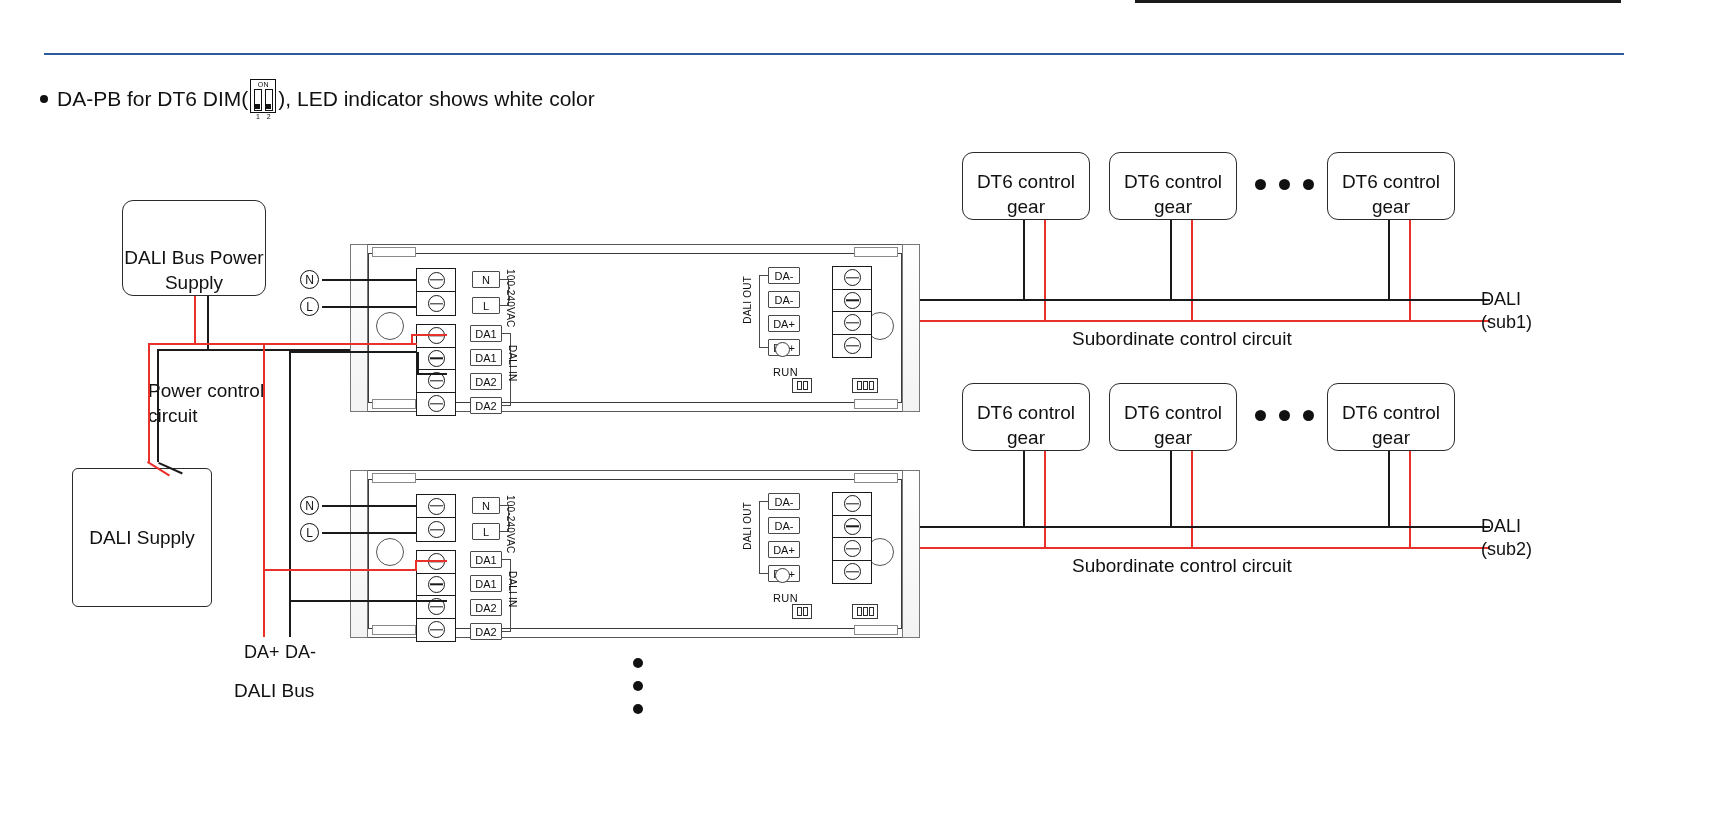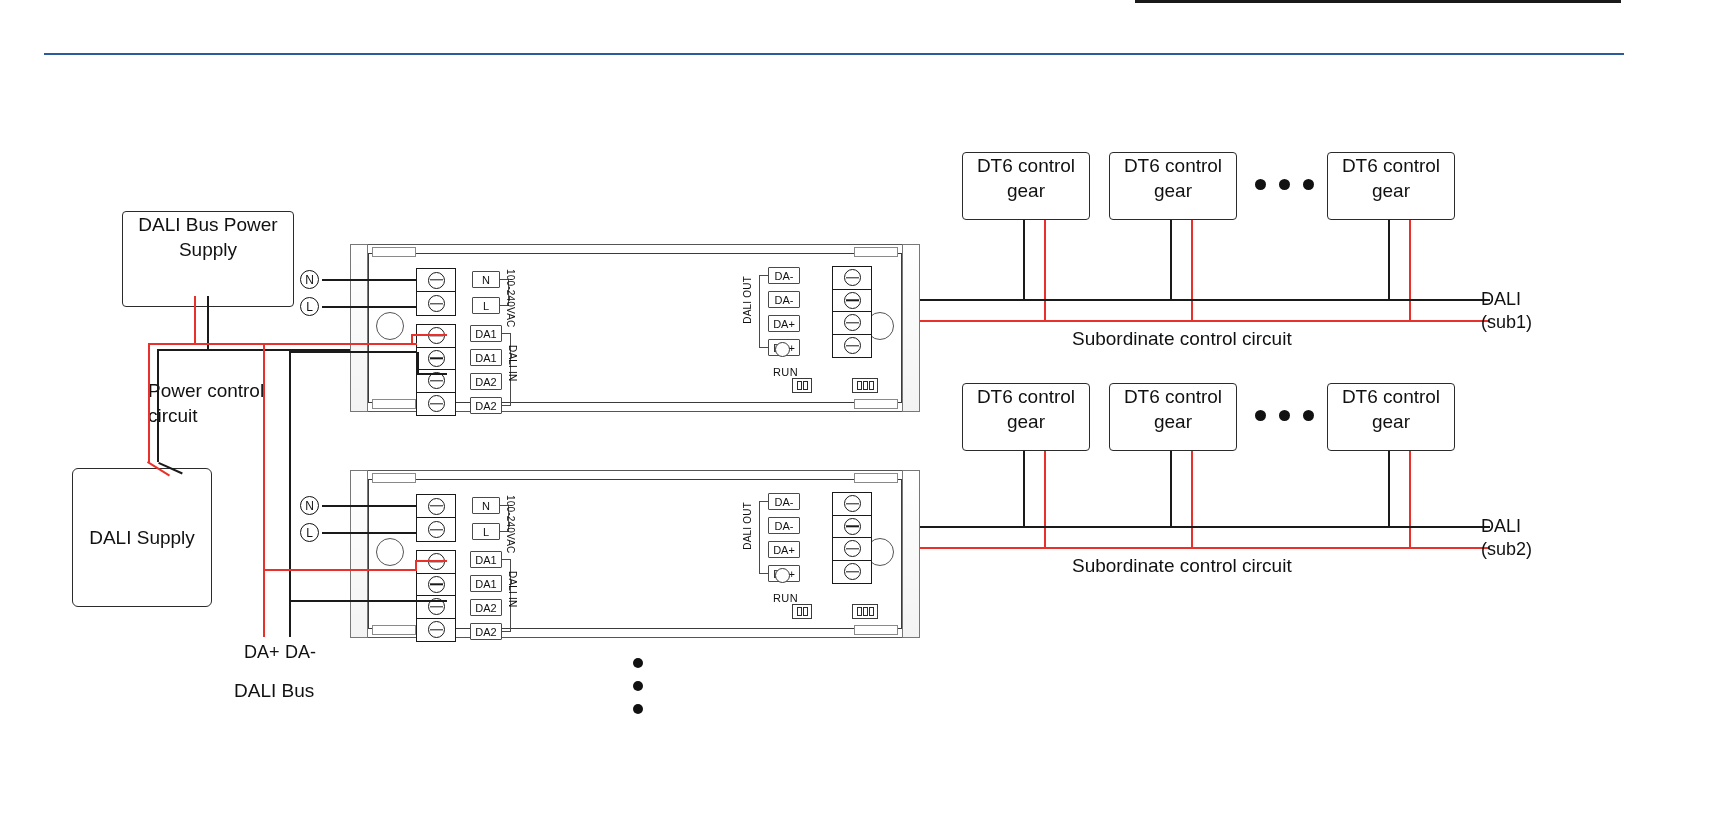--- a/index.html
+++ b/index.html
@@ -41,22 +41,22 @@
   .dip-slot{
     width:8px;height:22px;border:1.2px solid #111;background:#fff;
     display:flex;align-items:flex-end;justify-content:center;box-sizing:border-box;
   }
   .dip-knob{width:5px;height:5px;background:#111;margin-bottom:1px;}
   .dip-nums{display:flex;gap:7px;font-size:7px;line-height:8px;margin-top:0px;}
 
   
   .box{
     position:absolute;border:1.4px solid #2b2b2b;background:#fff;box-sizing:border-box;
-    display:flex;align-items:flex-start;justify-content:center;text-align:center;
-    font-size:19px;line-height:25px;color:#111;border-radius:4px;
+    display:flex;align-items:flex-end;justify-content:center;text-align:center;
+    font-size:19px;line-height:25px;color:#111;border-radius:11px;
   }
   .lbl{position:absolute;font-size:19px;line-height:25px;color:#111;white-space:pre-line;}
   .lbl-sm{position:absolute;font-size:18px;line-height:23px;color:#111;white-space:pre-line;}
 
   .wire-b{position:absolute;background:#1a1a1a;}
   .wire-r{position:absolute;background:#e8312a;}
 
   
   .nl{
     position:absolute;width:19px;height:19px;border:1.3px solid #111;border-radius:50%;
@@ -131,22 +131,44 @@
   .ell-v span{width:10px;height:10px;border-radius:50%;background:#111;display:block;}
 </style>
 </head>
 <body>
 
 <div id="root">
 
   <div class="top-rule"></div>
   <div class="title-rule"></div>
 
-
-  <div class="box" style="left:122px;top:211px;width:172px;height:96px;">
+  <div class="bullet-line">
+    <span class="bullet-dot"></span>
+    <span>DA-PB for DT6 DIM(</span>
+    <span class="dip">
+      <span class="dip-body">
+        <span class="dip-on">ON</span>
+        <span class="dip-slots">
+          <span class="dip-slot">
+              <i class="dip-knob"></i>
+            </span>
+          <span class="dip-slot">
+              <i class="dip-knob"></i>
+            </span>
+        </span>
+      </span>
+      <span class="dip-nums">
+        <span>1</span>
+        <span>2</span>
+      </span>
+    </span>
+    <span>), LED indicator shows white color</span>
+  </div>
+
+  <div class="box" style="left:122px;top:200px;width:144px;height:96px;">
     <span>DALI Bus
 Power Supply</span>
   </div>
 
   <div class="box" style="left:72px;top:468px;width:140px;height:139px;align-items:center;border-radius:6px;">
     <span>DALI Supply</span>
   </div>
 
   <div class="lbl" style="left:148px;top:378px;">Power control
 circuit</div>

